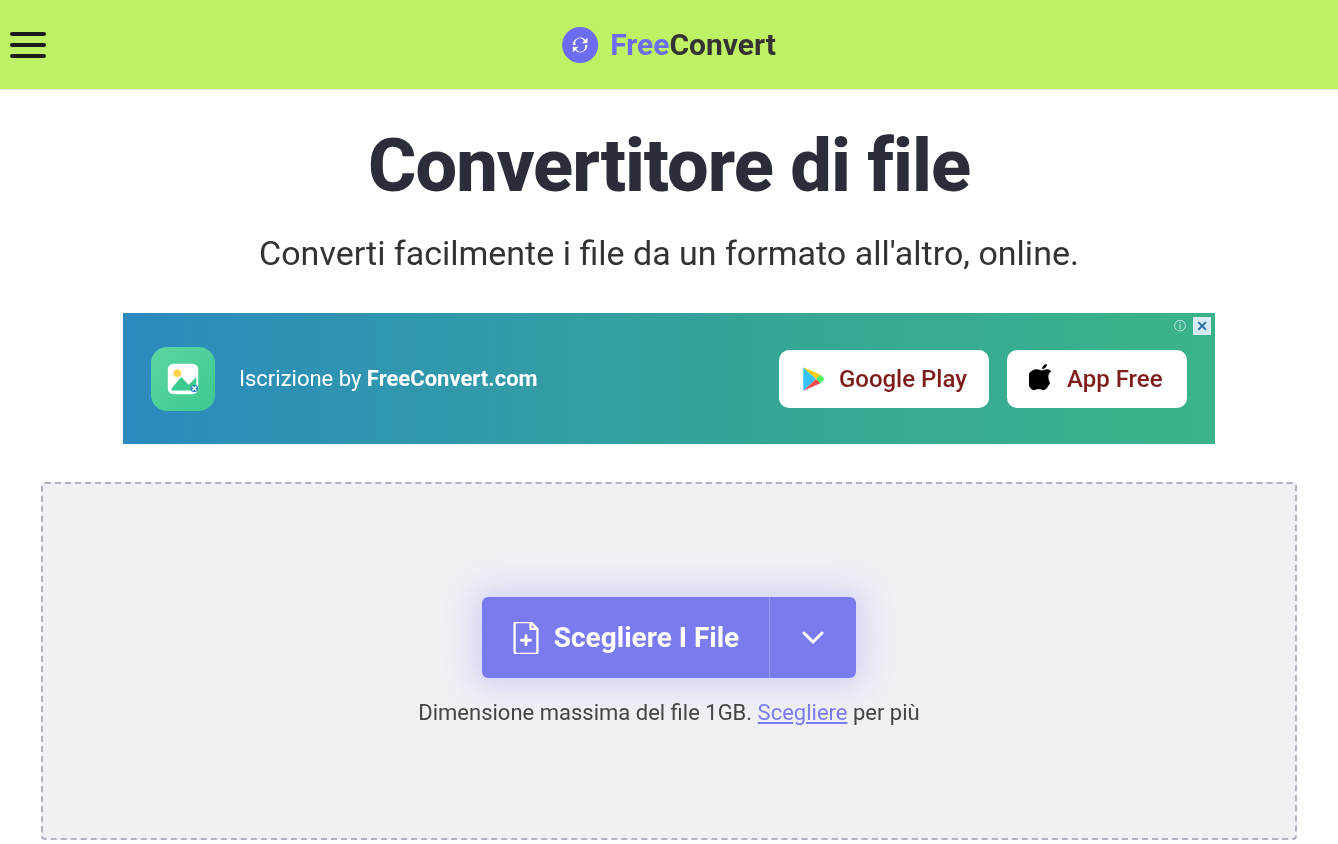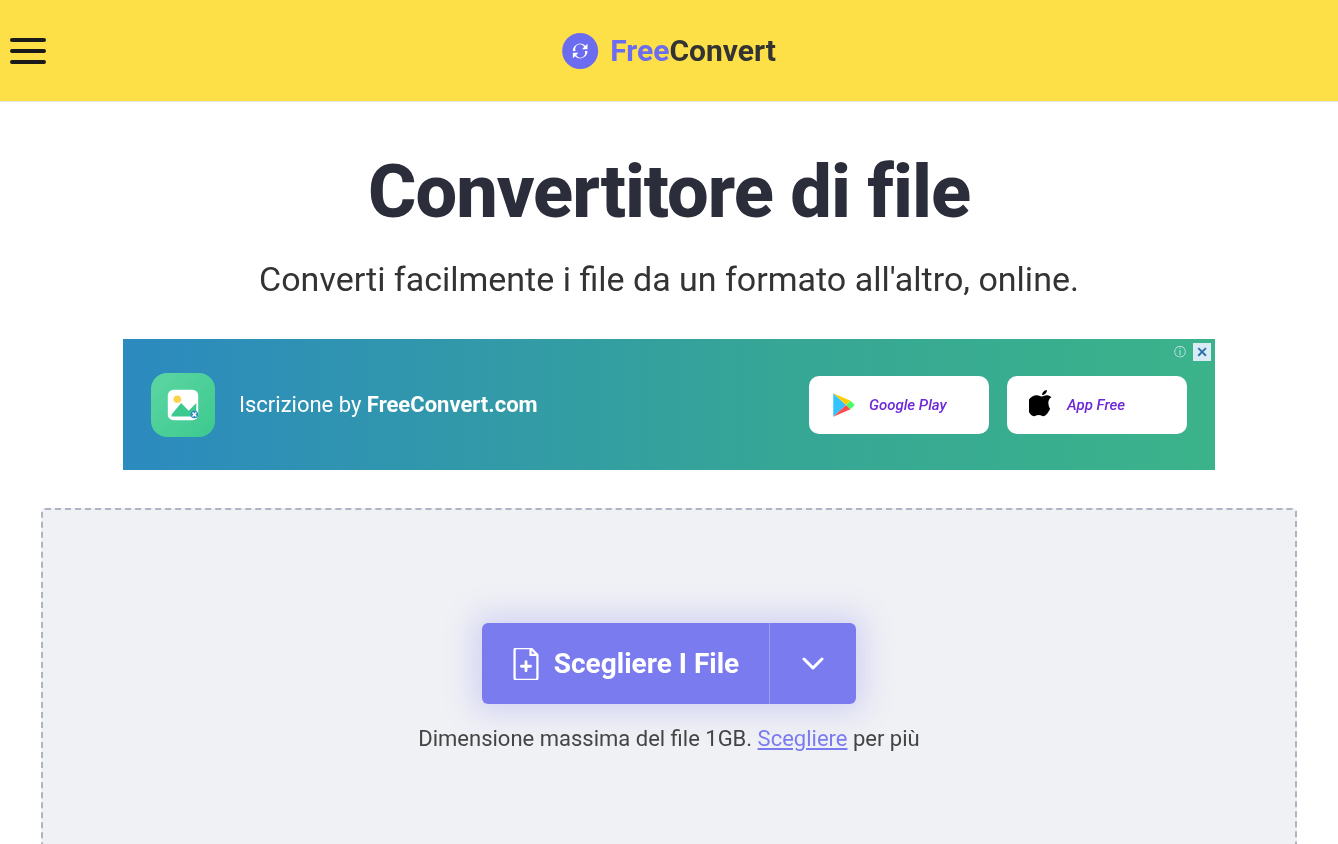--- a/index.html
+++ b/index.html
@@ -1,26 +1,26 @@
 <!DOCTYPE html>
 <html><head>
 <meta charset="utf-8">
 <style>
 * { margin: 0; padding: 0; box-sizing: border-box; }
 body { font-family: -apple-system, BlinkMacSystemFont, "Segoe UI", Roboto, Helvetica, Arial, sans-serif; background: #fff; width: 1338px; }
 
 
 .header {
-  height: 102px;
+  height: 90px;
   border-bottom: 1px solid #e5e5e5;
   display: flex;
   align-items: center;
   padding: 0 10px;
   position: relative;
-  background: #fde047;
+  background: #bef264;
 }
 .hamburger {
   width: 40px; height: 40px;
   display: flex; flex-direction: column; justify-content: center; gap: 7px;
   cursor: pointer;
 }
 .hamburger span { display: block; height: 4px; background: #1a1a1a; border-radius: 2px; width: 36px;}
 .logo-wrap {
   position: absolute; left: 50%; transform: translateX(-50%);
   display: flex; align-items: center; gap: 12px;
@@ -33,21 +33,21 @@
 .logo-text .bold { font-weight: 700; color: #6c6cf0; }
 .logo-text .bold2 { font-weight: 700; color: #333; }
 
 
 .page { background: #fff; padding-bottom: 40px; }
 .title {
   text-align: center;
   font-size: 74px;
   font-weight: 800;
   color: #2b2e3a;
-  margin-top: 46px;
+  margin-top: 32px;
   letter-spacing: -1px;
 }
 .subtitle {
   text-align: center;
   font-size: 34px;
   color: #333;
   margin-top: 24px;
   font-weight: 400;
 }
 
@@ -89,21 +89,21 @@
 .ad-text .ad-sub .bold { font-weight: 700; }
 .ad-buttons { display: flex; gap: 18px; }
 .store-btn {
   background: #fff; border-radius: 10px;
   padding: 14px 22px;
   display: flex; align-items: center; gap: 12px;
   cursor: pointer;
   min-width: 180px;
   height: 58px;
 }
-.store-btn span.label { font-size: 15px; font-weight: 500; color: #6d28d9; white-space: nowrap; font-style: italic; }
+.store-btn span.label { font-size: 24px; font-weight: 500; color: #7f1d1d; white-space: nowrap; }
 
 
 .dropzone {
   width: 1256px;
   height: 358px;
   margin: 38px auto 0;
   border: 2px dashed #b0b3c2;
   border-radius: 4px;
   background: #f0f1f5;
   display: flex;

